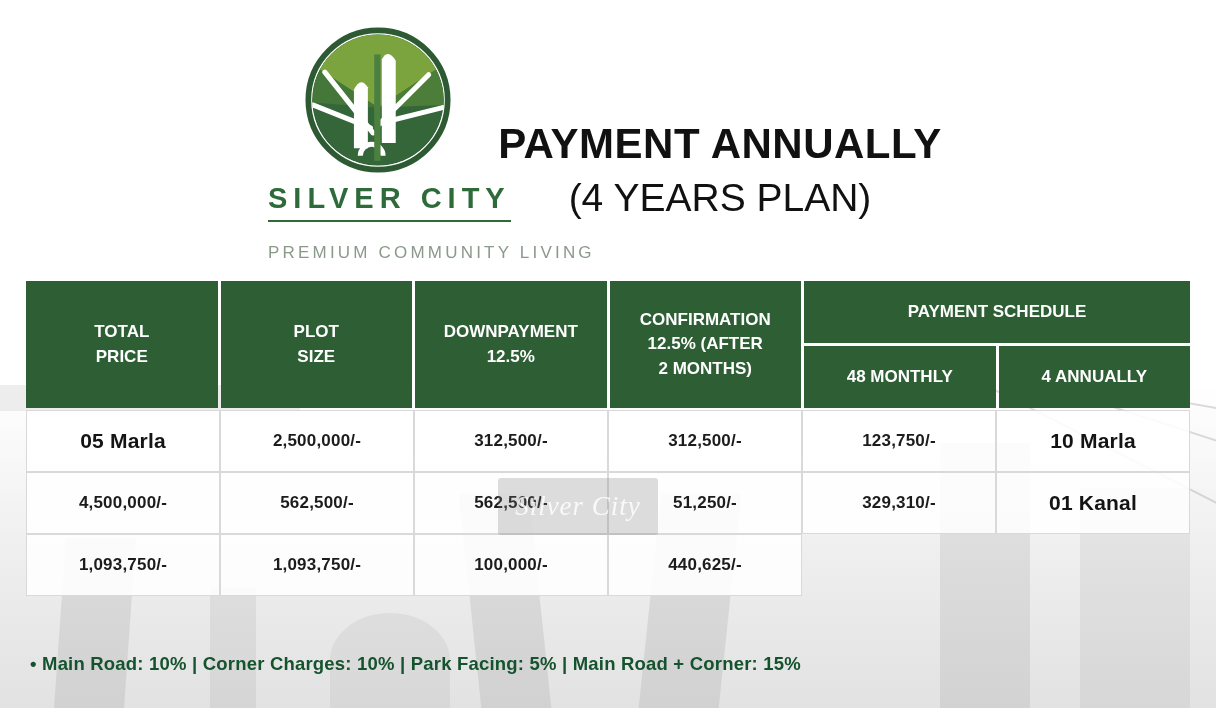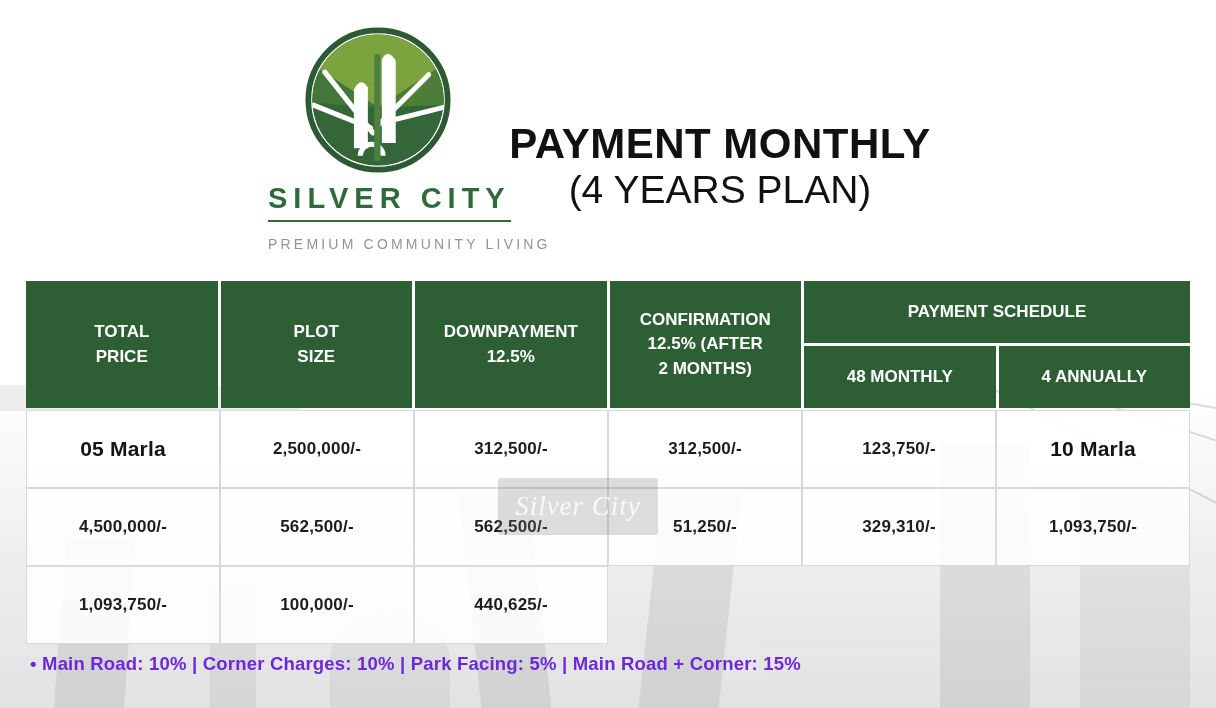--- a/index.html
+++ b/index.html
@@ -23,52 +23,52 @@
   .bd-line { position:absolute; height:2px; background:rgba(140,140,140,0.30); }
   .bd-line-1 { left:960px; top:20px;  width:300px; transform:rotate(18deg); }
   .bd-line-2 { left:930px; top:55px;  width:330px; transform:rotate(27deg); }
   .bd-line-3 { left:1000px;top:5px;   width:240px; transform:rotate(10deg); }
 
   
   .logo-wrap { position:absolute; left:268px; top:24px; width:220px; text-align:center; }
   .logo-svg { width:152px; height:152px; }
   .brand-name { display:inline-block; font-size:29px; font-weight:700; letter-spacing:6px;
     color:#2f6b3a; border-bottom:2px solid #2f6b3a; padding-bottom:5px; margin-top:2px; white-space:nowrap; }
-  .brand-tag { margin-top:14px; font-size:14px; font-weight:400; letter-spacing:3.2px;
+  .brand-tag { margin-top:21px; font-size:17px; font-weight:400; letter-spacing:3.2px;
     color:#8b998b; white-space:nowrap; }
 
   
   .title-wrap { position:absolute; left:468px; top:120px; width:504px; text-align:center; color:#111111; }
   .title-line1 { font-size:42px; font-weight:800; letter-spacing:0.5px; }
-  .title-line2 { font-size:39px; font-weight:400; }
+  .title-line2 { font-size:39px; font-weight:400; margin-top:8px; }
 
   
   .sched-table { position:absolute; left:26px; top:281px; width:1164px; }
   .thead { display:grid; grid-template-columns:repeat(6,1fr); grid-template-rows:62px 62px; gap:3px; }
   .hcell { background:#2d5e34; color:#ffffff; font-weight:700; font-size:17px; line-height:1.45;
     display:flex; align-items:center; justify-content:center; text-align:center; white-space:pre-line; }
   .h-span { grid-row:1 / span 2; }
   .h-group { grid-column:5 / span 2; }
 
   .tbody { display:grid; grid-template-columns:repeat(6,1fr); margin-top:2px; }
-  .cell { height:78px; border:1px solid #d9d9d9; background:rgba(255,255,255,0.88);
+  .cell { height:62px; border:1px solid #d9d9d9; background:rgba(255,255,255,0.88);
     display:flex; align-items:center; justify-content:center;
     font-size:17px; font-weight:700; color:#1c1c1c; letter-spacing:0.2px; }
   .cell.plot { font-size:21px; color:#141414; }
 
   
   .watermark { position:absolute; left:498px; top:478px; width:160px; height:57px;
     background:rgba(125,125,125,0.26); border-radius:3px; pointer-events:none;
     display:flex; align-items:center; justify-content:center;
     font-family:"Liberation Serif","DejaVu Serif",serif; font-style:italic;
     font-size:27px; color:rgba(255,255,255,0.82); letter-spacing:1px; }
 
   
   .footer-note { position:absolute; left:30px; top:653px; font-size:18.5px; font-weight:700;
-    color:#6d28d9; letter-spacing:0.2px; white-space:nowrap; }
+    color:#14532d; letter-spacing:0.2px; white-space:nowrap; }
 </style>
 </head>
 <body>
 
 <div id="page">
 
   <div class="backdrop">
     <div class="bd-wash"></div>
     <div class="bd-shape bd-pillar-l1"></div>
     <div class="bd-shape bd-pillar-l2"></div>
@@ -108,21 +108,21 @@
         <rect x="57" y="24" width="5" height="84" fill="#4c8040"></rect>
       </g>
     </svg>
     <div>
       <span class="brand-name">SILVER CITY</span>
     </div>
     <div class="brand-tag">PREMIUM COMMUNITY LIVING</div>
   </div>
 
   <div class="title-wrap">
-    <div class="title-line1">PAYMENT MONTHLY</div>
+    <div class="title-line1">PAYMENT ANNUALLY</div>
     <div class="title-line2">(4 YEARS PLAN)</div>
   </div>
 
   <div class="sched-table">
     <div class="thead">
       <div class="hcell h-span">TOTAL
 PRICE</div>
       <div class="hcell h-span">PLOT
 SIZE</div>
       <div class="hcell h-span">DOWNPAYMENT
@@ -143,20 +143,21 @@
       <div class="cell">312,500/-</div>
       <div class="cell">123,750/-</div>
 
       <div class="cell plot">10 Marla</div>
       <div class="cell">4,500,000/-</div>
       <div class="cell">562,500/-</div>
       <div class="cell">562,500/-</div>
       <div class="cell">51,250/-</div>
       <div class="cell">329,310/-</div>
 
+      <div class="cell plot">01 Kanal</div>
       <div class="cell">1,093,750/-</div>
       <div class="cell">1,093,750/-</div>
       <div class="cell">100,000/-</div>
       <div class="cell">440,625/-</div>
     </div>
   </div>
 
   <div class="watermark">Silver City</div>
 
   <div class="footer-note">•  Main Road: 10%   |   Corner Charges: 10%   |   Park Facing: 5%   |   Main Road + Corner: 15%</div>

